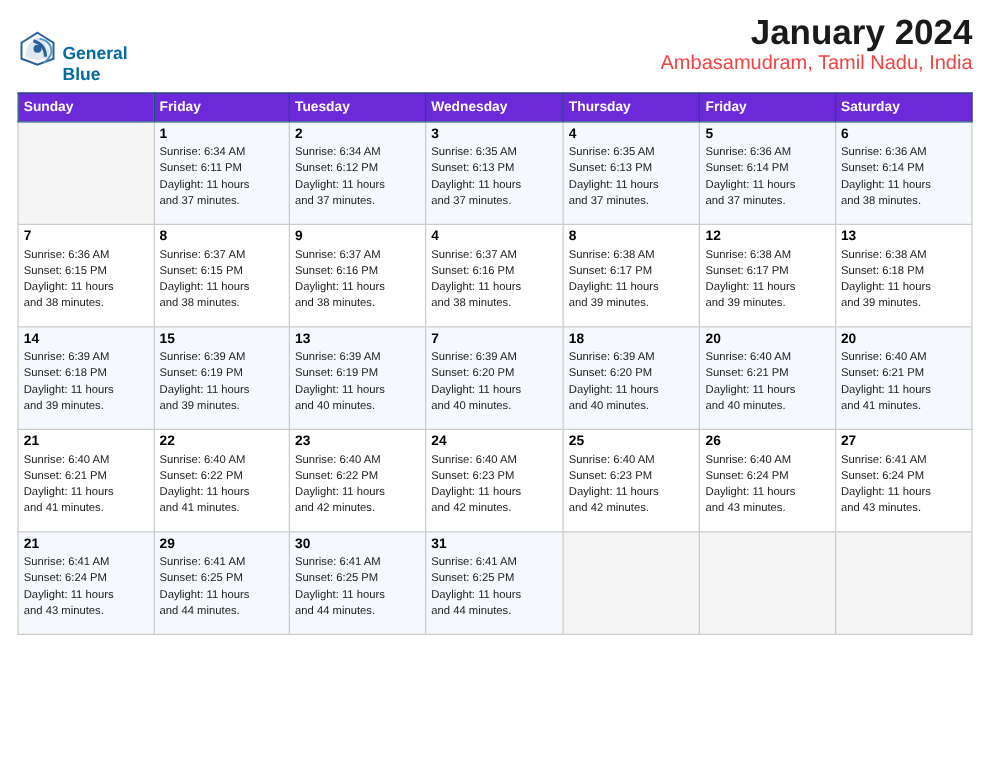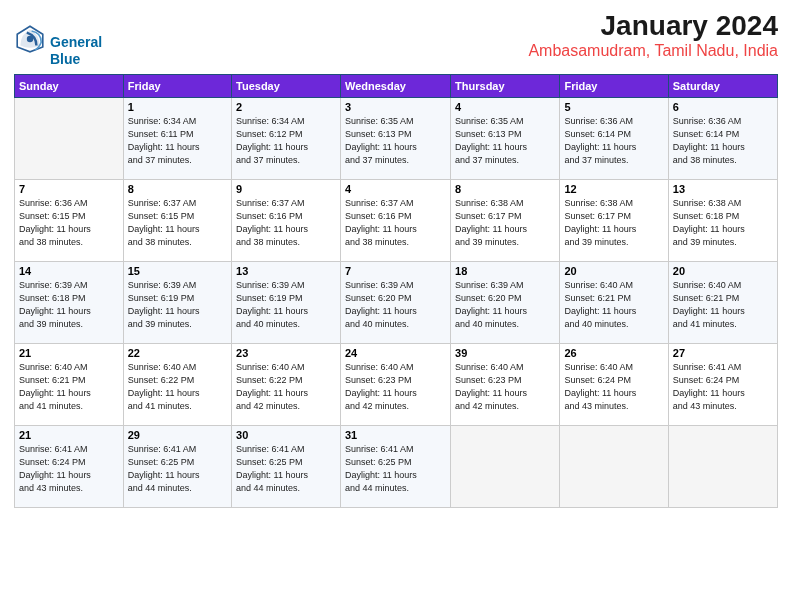--- a/index.html
+++ b/index.html
@@ -222,21 +222,21 @@
           </td>
           <td>
             <div class="day-num">23</div>
             <div class="day-info">Sunrise: 6:40 AM<br>Sunset: 6:22 PM<br>Daylight: 11 hours<br>and 42 minutes.</div>
           </td>
           <td>
             <div class="day-num">24</div>
             <div class="day-info">Sunrise: 6:40 AM<br>Sunset: 6:23 PM<br>Daylight: 11 hours<br>and 42 minutes.</div>
           </td>
           <td>
-            <div class="day-num">39</div>
+            <div class="day-num">25</div>
             <div class="day-info">Sunrise: 6:40 AM<br>Sunset: 6:23 PM<br>Daylight: 11 hours<br>and 42 minutes.</div>
           </td>
           <td>
             <div class="day-num">26</div>
             <div class="day-info">Sunrise: 6:40 AM<br>Sunset: 6:24 PM<br>Daylight: 11 hours<br>and 43 minutes.</div>
           </td>
           <td>
             <div class="day-num">27</div>
             <div class="day-info">Sunrise: 6:41 AM<br>Sunset: 6:24 PM<br>Daylight: 11 hours<br>and 43 minutes.</div>
           </td>

